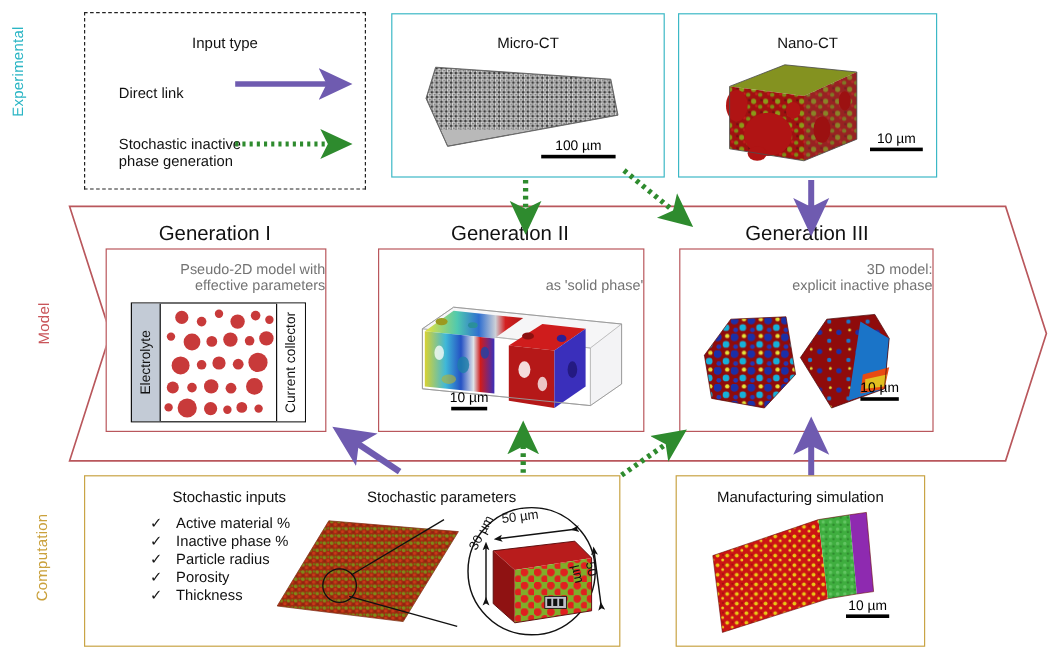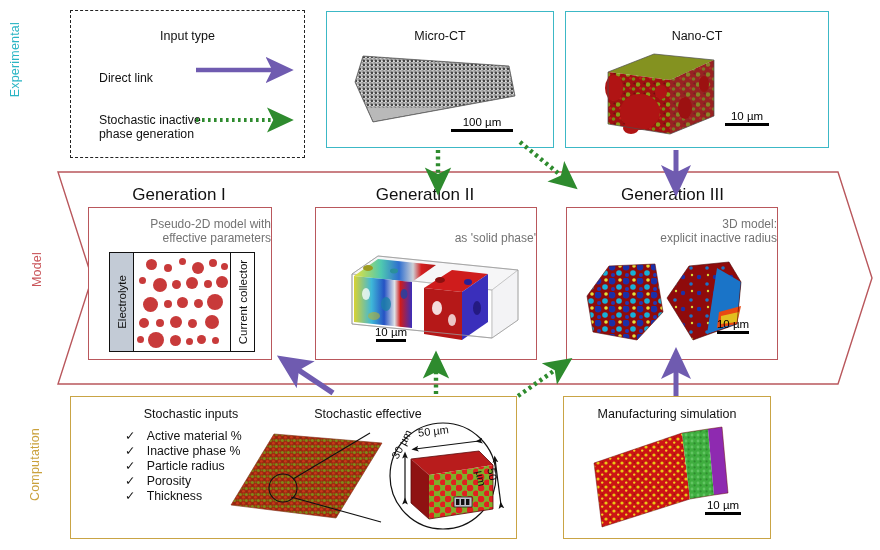--- a/index.html
+++ b/index.html
@@ -98,21 +98,21 @@
       </g>
       <polygon points="28,70 36,44 182,54 188,84 46,110" fill="none" stroke="#6a6a6a" stroke-width="0.8"></polygon>
     </svg>
 
     <div class="scalebar" style="left:118px;top:104px;width:74px;">
       <span>100 µm</span>
       <div class="bar" style="width:62px;"></div>
     </div>
   </div>
 
-  <div class="panel p-teal" style="left:565px;top:11px;width:264px;height:137px;">
+  <div class="panel p-teal" style="left:565px;top:11px;width:216px;height:137px;">
     <div class="ttl" style="top:17px;">Nano-CT</div>
 
     <svg style="position:absolute;left:0;top:0;width:228px;height:137px;">
       <defs>
         <pattern id="ncpat" width="10" height="10" patternUnits="userSpaceOnUse">
           <rect width="10" height="10" fill="#a01010"></rect>
           <circle cx="2" cy="2.5" r="2.2" fill="#8a9a18"></circle>
           <circle cx="7.5" cy="7" r="1.8" fill="#7d8c14"></circle>
           <circle cx="8.5" cy="1.5" r="1.1" fill="#6f1010"></circle>
           <circle cx="4.4" cy="6.2" r="1.2" fill="#c41b1b"></circle>
@@ -240,21 +240,21 @@
       <span>10 µm</span>
       <div class="bar" style="width:30px;"></div>
     </div>
   </div>
 
   <div style="position:absolute;left:565px;top:185px;width:215px;height:18px;">
     <div class="gen-ttl">Generation III</div>
   </div>
   <div class="panel p-red" style="left:566px;top:207px;width:212px;height:153px;">
     <div class="sub" style="top:9px;">3D model:</div>
-    <div class="sub" style="top:23px;">explicit inactive radius</div>
+    <div class="sub" style="top:23px;">explicit inactive phase</div>
 
     <svg style="position:absolute;left:0;top:0;width:212px;height:153px;">
       <defs>
         <pattern id="jetA" width="14" height="14" patternUnits="userSpaceOnUse">
           <rect width="14" height="14" fill="#8f0b0b"></rect>
           <circle cx="3" cy="3" r="3.4" fill="#1b2fa8"></circle>
           <circle cx="10" cy="9" r="2.8" fill="#16b0d8"></circle>
           <circle cx="11" cy="2" r="1.8" fill="#e2e23a"></circle>
           <circle cx="4" cy="11" r="2" fill="#2038b8"></circle>
         </pattern>
@@ -299,21 +299,21 @@
     </div>
     <div class="chk" style="left:54px;top:77px;">
       <span>✓</span>
       <span style="display:inline-block;width:8px;"></span><span>Porosity</span>
     </div>
     <div class="chk" style="left:54px;top:92px;">
       <span>✓</span>
       <span style="display:inline-block;width:8px;"></span><span>Thickness</span>
     </div>
 
-    <div class="ttl" style="top:10px;width:300px;left:147px;">Stochastic effective</div>
+    <div class="ttl" style="top:10px;width:300px;left:147px;">Stochastic parameters</div>
 
     <svg style="position:absolute;left:0;top:0;width:447px;height:143px;">
       <defs>
         <pattern id="sheet" width="6" height="6" patternUnits="userSpaceOnUse">
           <rect width="6" height="6" fill="#a02a10"></rect>
           <circle cx="1.4" cy="1.6" r="1.5" fill="#7f8a18"></circle>
           <circle cx="4.4" cy="4.2" r="1.3" fill="#c83a18"></circle>
           <circle cx="4.6" cy="1.2" r="1" fill="#6d7a12"></circle>
           <circle cx="1.6" cy="4.6" r="1.1" fill="#8f2410"></circle>
         </pattern>

